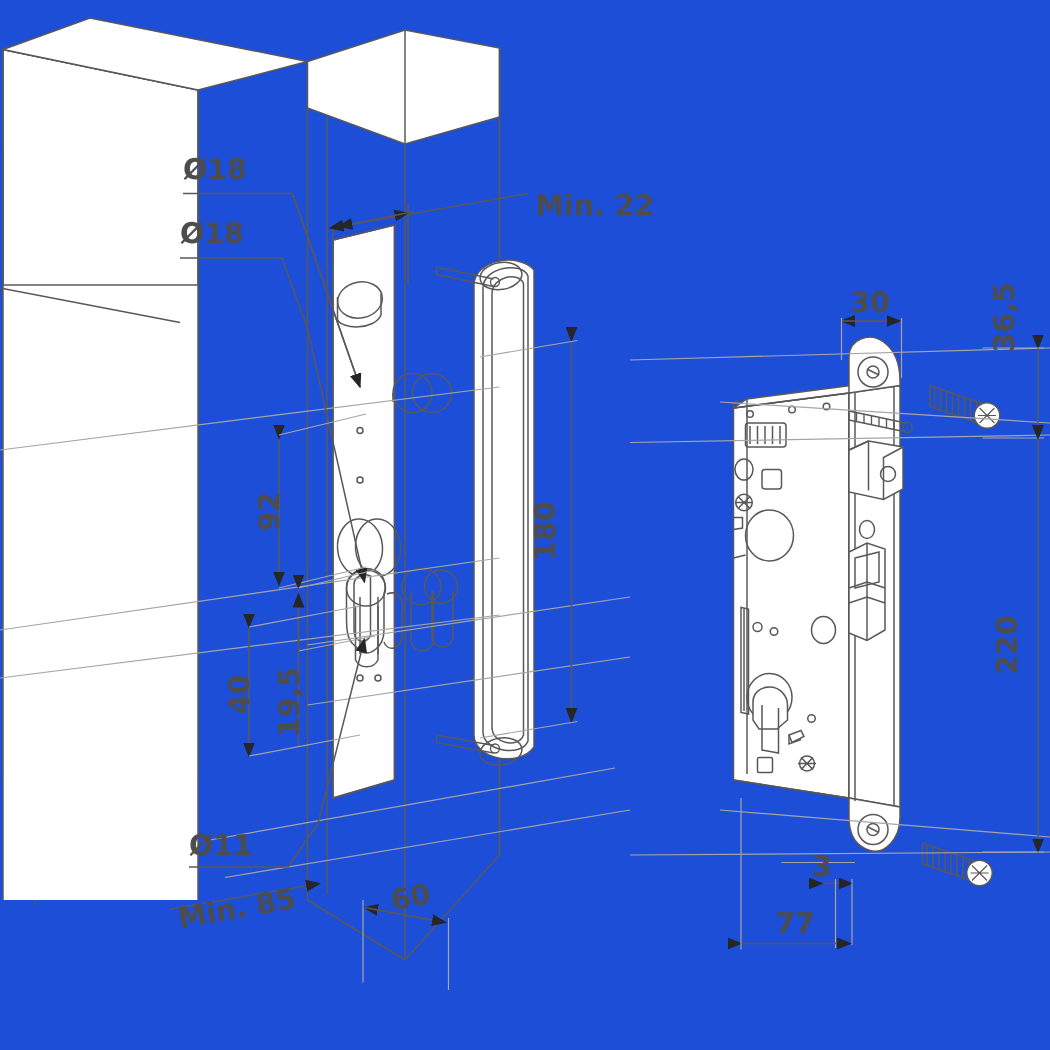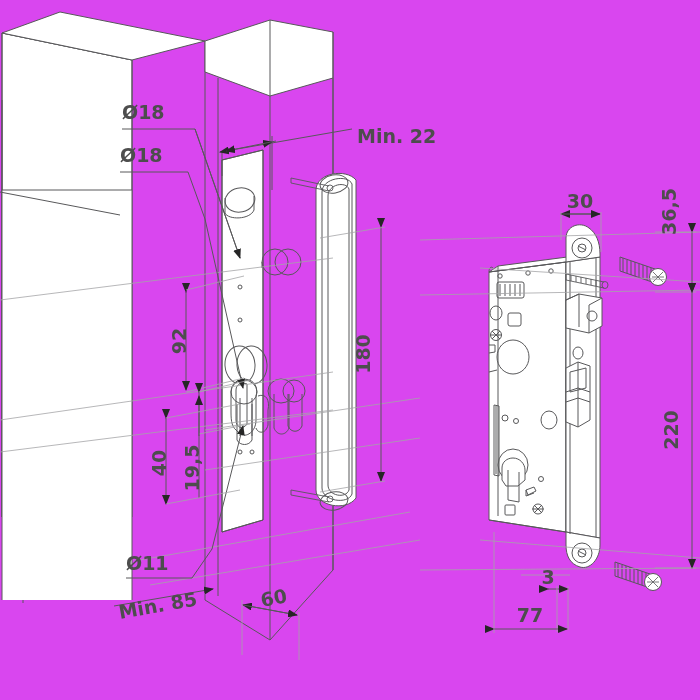--- a/index.html
+++ b/index.html
@@ -1,16 +1,16 @@
 <!DOCTYPE html>
 <html><head>
 <meta charset="utf-8">
 <style>
   html,body{margin:0;padding:0;background:#fff;}
-  #stage{position:relative;width:700px;height:700px;background:#d946ef;
+  #stage{position:relative;width:700px;height:700px;background:#1d4ed8;
          font-family:"DejaVu Sans", sans-serif; overflow:hidden;}
   #stage svg{position:absolute;left:0;top:0;}
   .dimtext{font-family:"DejaVu Sans", sans-serif;font-weight:700;fill:#4d4d4d;font-size:19px;}
 </style>
 </head>
 <body>
 
 <div id="stage">
 <svg width="700" height="700" viewBox="0 0 700 700">
   <defs>

